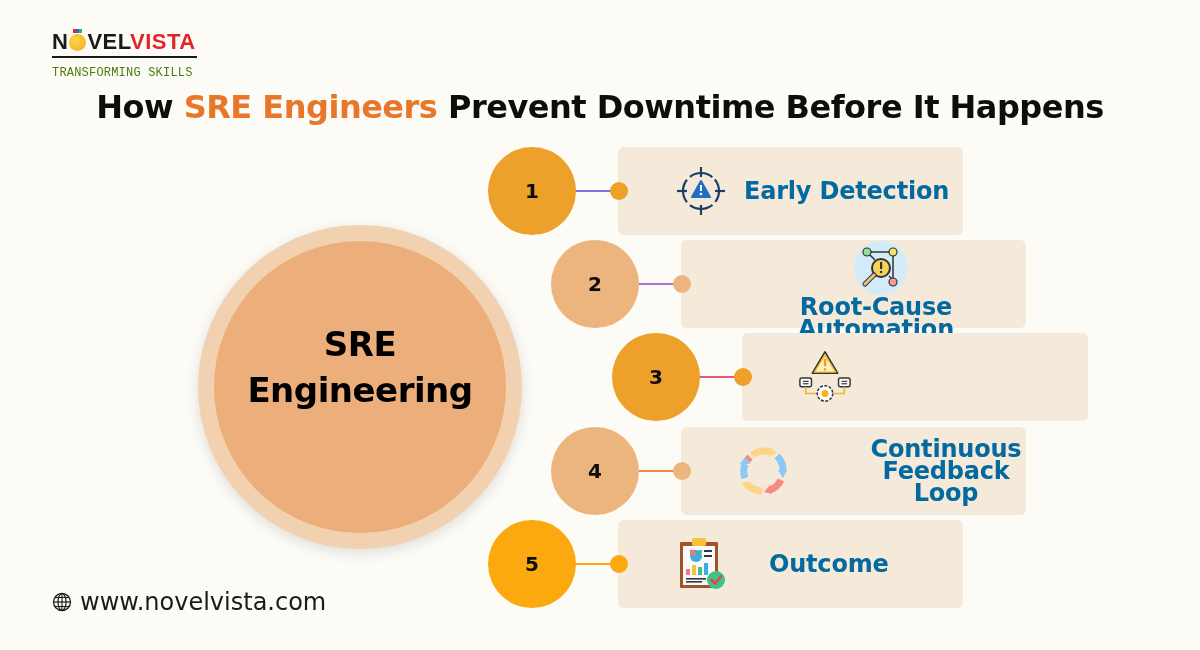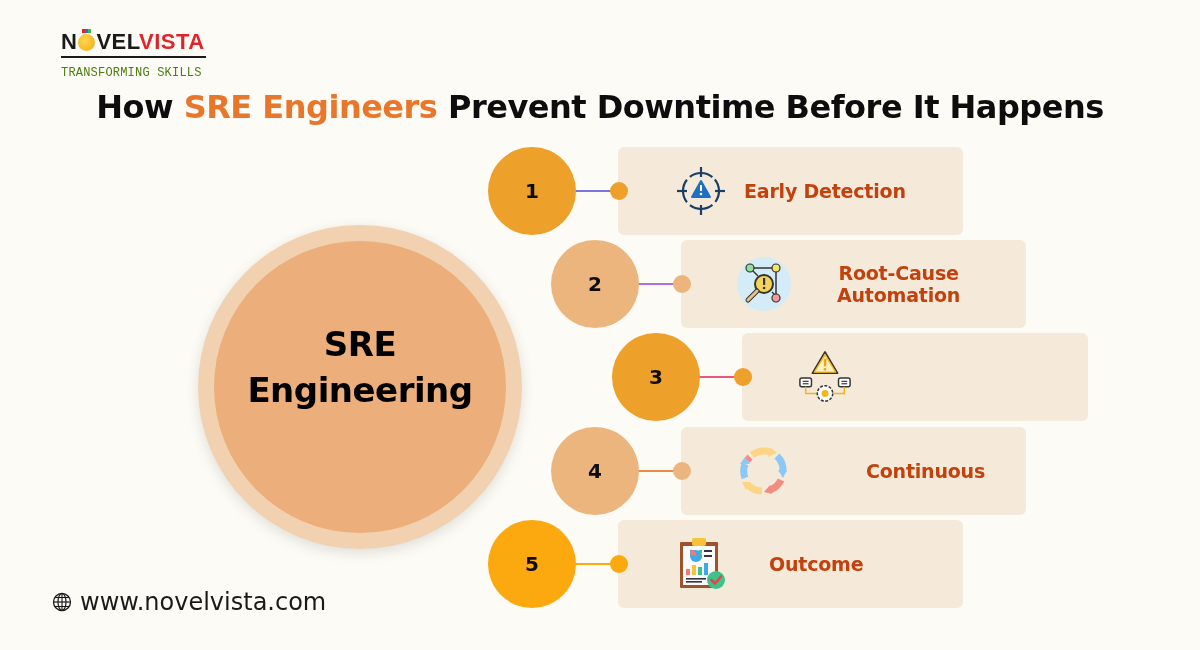--- a/index.html
+++ b/index.html
@@ -3,21 +3,21 @@
   <meta charset="utf-8">
   <style>
     * { box-sizing: border-box; margin: 0; padding: 0; }
     html, body { width: 1200px; height: 650px; overflow: hidden; }
     body {
       background: #fdfbf6;
       font-family: "DejaVu Sans", sans-serif;
       position: relative;
       color: #0d0d0d;
     }
-    .logo { position: absolute; left: 61px; top: 30px; width: 160px; }
+    .logo { position: absolute; left: 52px; top: 30px; width: 160px; }
     .logo-word {
       font-family: "Liberation Sans", sans-serif;
       font-weight: 700; font-size: 22px; letter-spacing: 0.5px;
       line-height: 24px; white-space: nowrap;
     }
     .logo-novel { color: #1a1a1a; }
     .logo-vista { color: #e0252a; }
     .logo-o {
       display: inline-block; width: 17px; height: 17px; border-radius: 50%;
       background: radial-gradient(circle at 40% 40%, #ffd84a, #f4a712);
@@ -68,21 +68,21 @@
     .card {
       position: absolute; top: 0; left: 130px; height: 88px;
       background: #f5e9d9; border-radius: 6px;
       display: flex; align-items: center;
     }
     .card-icon {
       width: 56px; height: 56px; margin-left: 55px; flex-shrink: 0;
       display: flex; align-items: center; justify-content: center;
     }
     .card-label {
-      font-weight: 700; font-size: 19px; line-height: 22px; color: #c2410c;
+      font-weight: 700; font-size: 24px; line-height: 22px; color: #0369a1;
       text-align: center; letter-spacing: -0.2px;
     }
 
     .footer {
       position: absolute; left: 52px; top: 588px; display: flex; align-items: center;
       font-size: 24px; color: #1a1a1a;
     }
     .footer svg { margin-right: 8px; }
   </style>
 </head>
@@ -127,21 +127,21 @@
     </div>
   </div>
   <div class="num" style="background:#eda02a;">
       <span>1</span>
     </div>
   <div class="dot" style="background:#eda02a;"></div>
 </div>
 
 <div class="step" style="left:551px; top:240px;">
   <div class="connector" style="background:#b56fd8;"></div>
-  <div class="card" style="width:345px;">
+  <div class="card" style="width:345px;flex-direction:column;">
     <div class="card-icon">
       <svg width="56" height="56" viewBox="0 0 56 56">
         <circle cx="28" cy="28" r="27" fill="#d3ecf8"></circle>
         <line x1="14" y1="12" x2="40" y2="12" stroke="#333" stroke-width="1.5"></line>
         <line x1="40" y1="12" x2="40" y2="40" stroke="#333" stroke-width="1.5"></line>
         <line x1="14" y1="12" x2="22" y2="20" stroke="#333" stroke-width="1.5"></line>
         <line x1="36" y1="36" x2="40" y2="40" stroke="#333" stroke-width="1.5"></line>
         <circle cx="14" cy="12" r="4" fill="#8ee09a" stroke="#333" stroke-width="1.2"></circle>
         <circle cx="40" cy="12" r="4" fill="#f5e46a" stroke="#333" stroke-width="1.2"></circle>
         <circle cx="40" cy="42" r="4" fill="#f59a9a" stroke="#333" stroke-width="1.2"></circle>
@@ -206,20 +206,21 @@
         </g>
         <path d="M33 3 L40 9 L31 13 Z" fill="#fcd486"></path>
         <path d="M50 26 L46 34 L41 26 Z" fill="#8cc8f5"></path>
         <path d="M35 50 L27 48 L33 41 Z" fill="#f58c80"></path>
         <path d="M9 46 L5 38 L14 38 Z" fill="#fcd486"></path>
         <path d="M3 20 L8 13 L13 20 Z" fill="#8cc8f5"></path>
       </svg>
     </div>
     <div class="card-label" style="margin-left:30px;">
       <div>Continuous</div>
+      <div>Feedback Loop</div>
     </div>
   </div>
   <div class="num" style="background:#ecb57e;">
       <span>4</span>
     </div>
   <div class="dot" style="background:#ecb57e;"></div>
 </div>
 
 <div class="step" style="left:488px; top:520px;">
   <div class="connector" style="background:#fba90e;"></div>

